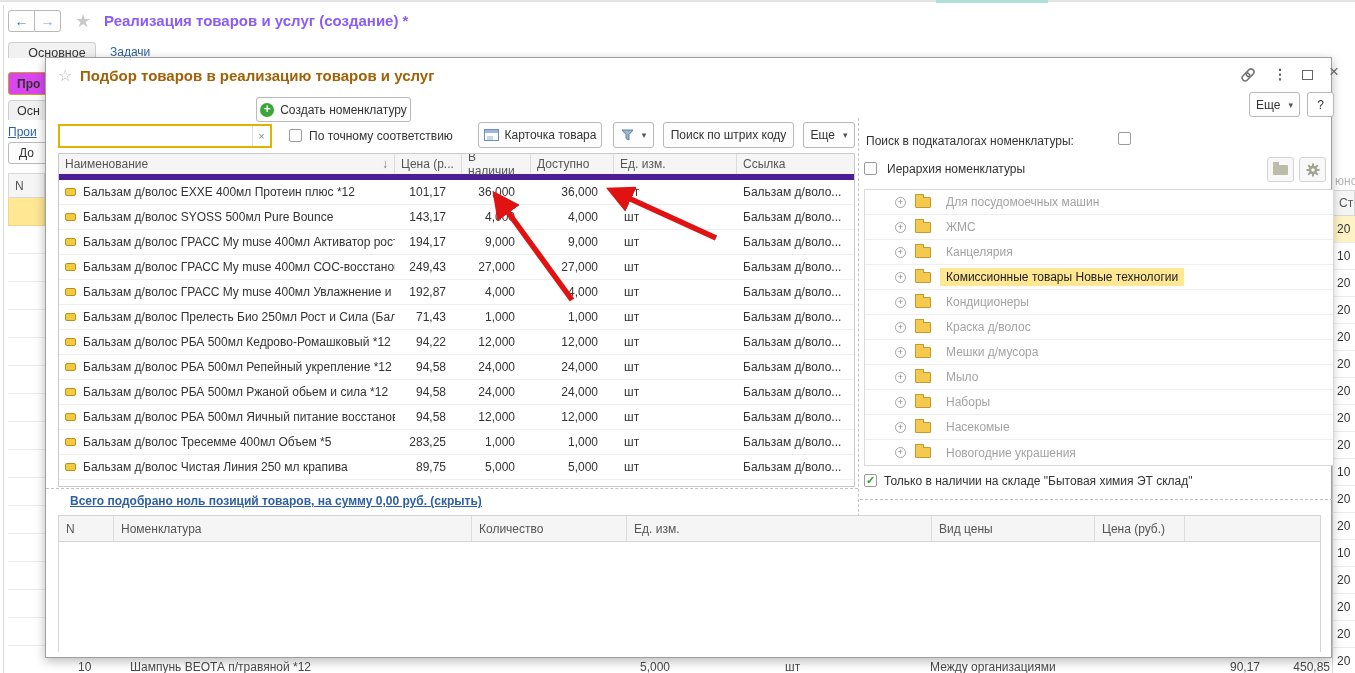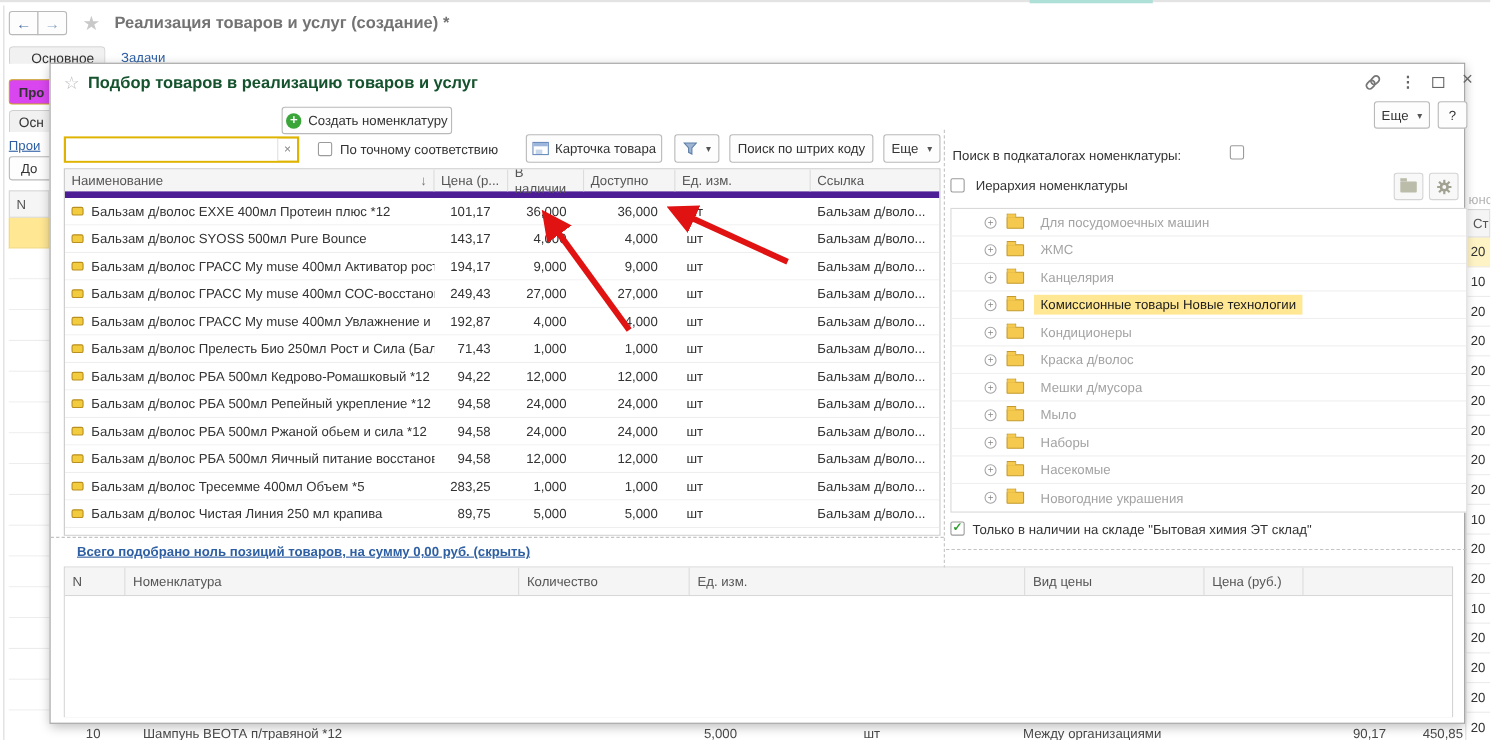--- a/index.html
+++ b/index.html
@@ -20,37 +20,37 @@
   .lbl { white-space:nowrap; }
   .link { color:#2e5fa3; text-decoration:underline; white-space:nowrap; }
 
   
   .topstrip { left:0; top:0; width:1355px; height:2px; background:#e3e3e3; }
   .topstrip-teal { left:936px; top:0; width:112px; height:3px; background:#aee0d8; }
   .winedge { left:3px; top:5px; width:1px; height:668px; background:#d9d9d9; }
   .navbtn { width:27px; height:22px; font-size:14px; color:#4a6f9e; }
   .navbtn.fwd { color:#8aa5c4; }
   .bigstar { font-size:18px; color:#c9c9c9; }
-  .doc-title { font-size:15px; font-weight:bold; color:#737373; white-space:nowrap; }
+  .doc-title { font-size:15px; font-weight:bold; color:#8b5cf6; white-space:nowrap; }
   .bgtab { background:#f1f1f1; border:1px solid #cfcfcf; border-bottom:none;
     border-radius:4px 4px 0 0; display:flex; align-items:flex-start; justify-content:center;
     padding-top:3px; font-size:12.5px; color:#333; }
   .clip { overflow:hidden; }
   .lstrip-row { border-bottom:1px solid #ececec; background:#fff; }
   .grid-head { background:#f5f5f5; border:1px solid #d8d8d8; color:#555;
     display:flex; align-items:center; padding-left:6px; }
   .rstrip-cell { border-bottom:1px solid #ececec; border-left:1px solid #d8d8d8;
     display:flex; align-items:center; padding-left:4px; color:#333; }
   .bottomsliver { color:#4a4a4a; white-space:nowrap; }
 
   
   #dialog { left:45px; top:57px; width:1287px; height:601px; background:#fff;
     border:1px solid #9f9f9f; box-shadow:0 3px 10px rgba(0,0,0,.28); z-index:10; }
   .dlg-star { font-size:16px; color:#b9b9b9; }
-  .dlg-title { font-size:15px; font-weight:bold; color:#14532d; white-space:nowrap; }
+  .dlg-title { font-size:15px; font-weight:bold; color:#a16207; white-space:nowrap; }
   .winctl { color:#666; display:flex; align-items:center; justify-content:center; }
   .restore-box { width:11px; height:10px; border:1.6px solid #666; }
   .kebab { font-size:14px; font-weight:bold; }
   .closex { font-size:17px; }
 
   .search-box { border:2px solid #dfb400; background:#fff; display:flex; align-items:center; }
   .search-box input { flex:1; border:none; outline:none; height:100%;
     font-family:"Liberation Sans",sans-serif; font-size:12px; padding:0 4px; }
   .search-clear { width:18px; color:#8a8a8a; text-align:center; font-size:11px;
     border-left:1px solid #e0e0e0; align-self:stretch; display:flex; align-items:center; justify-content:center; }

